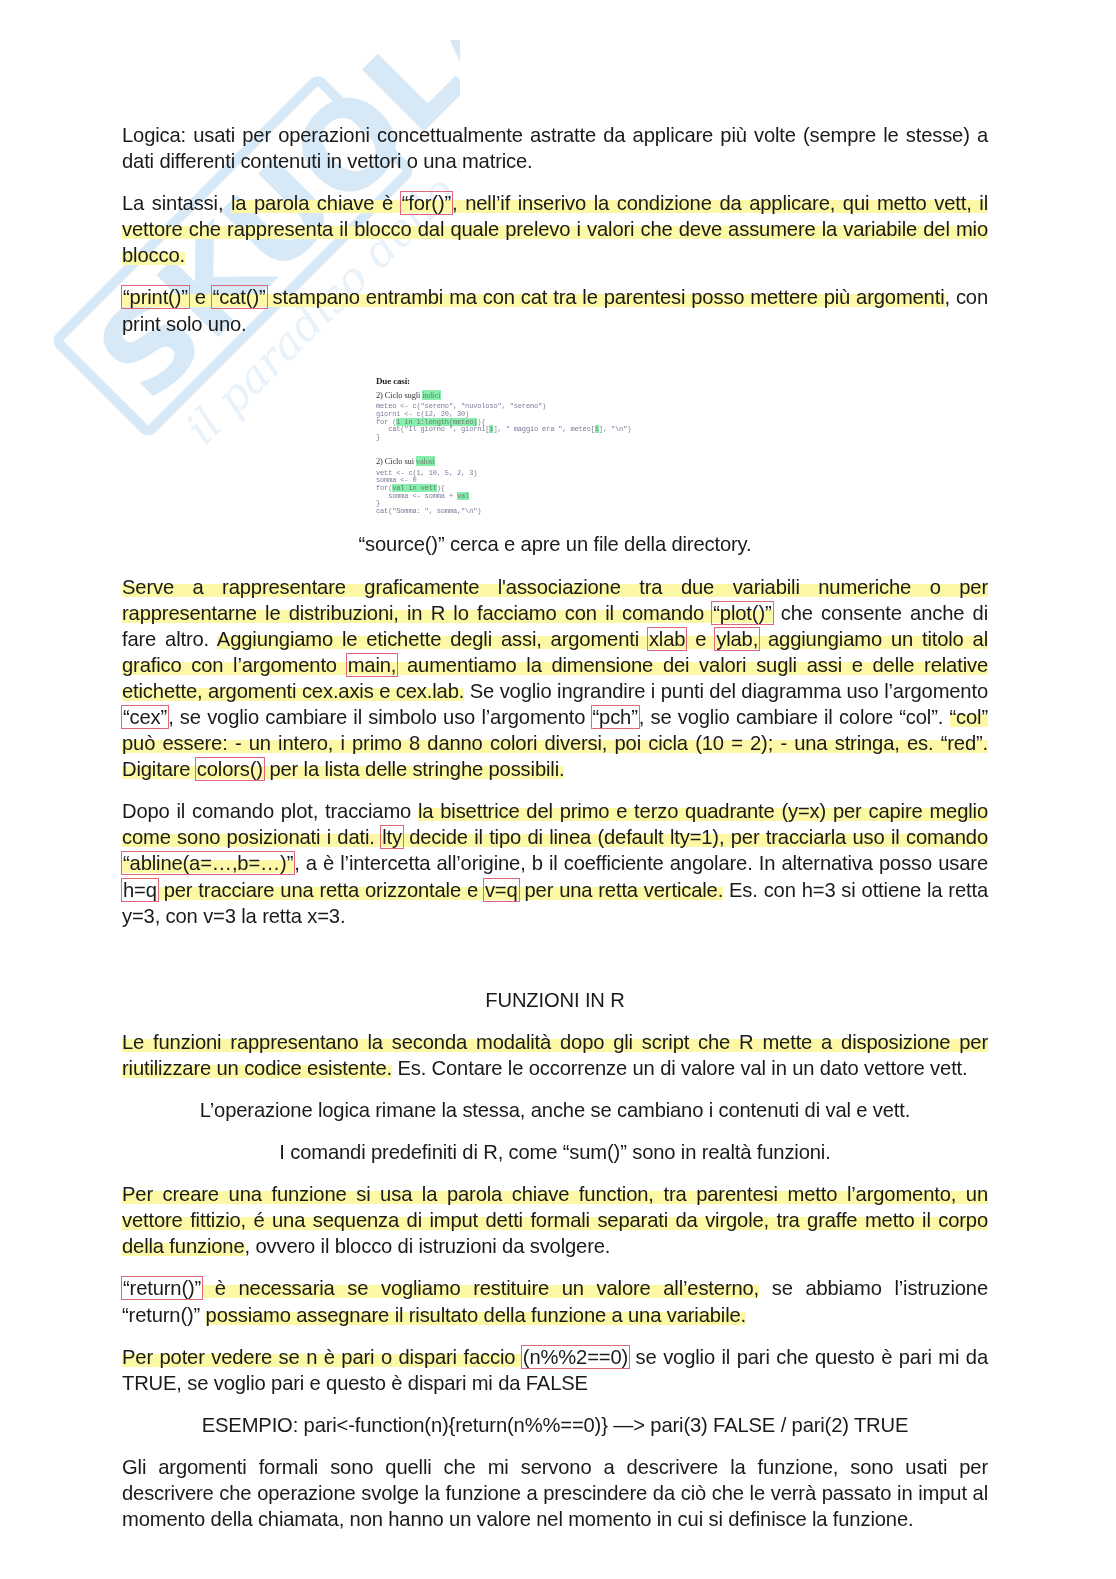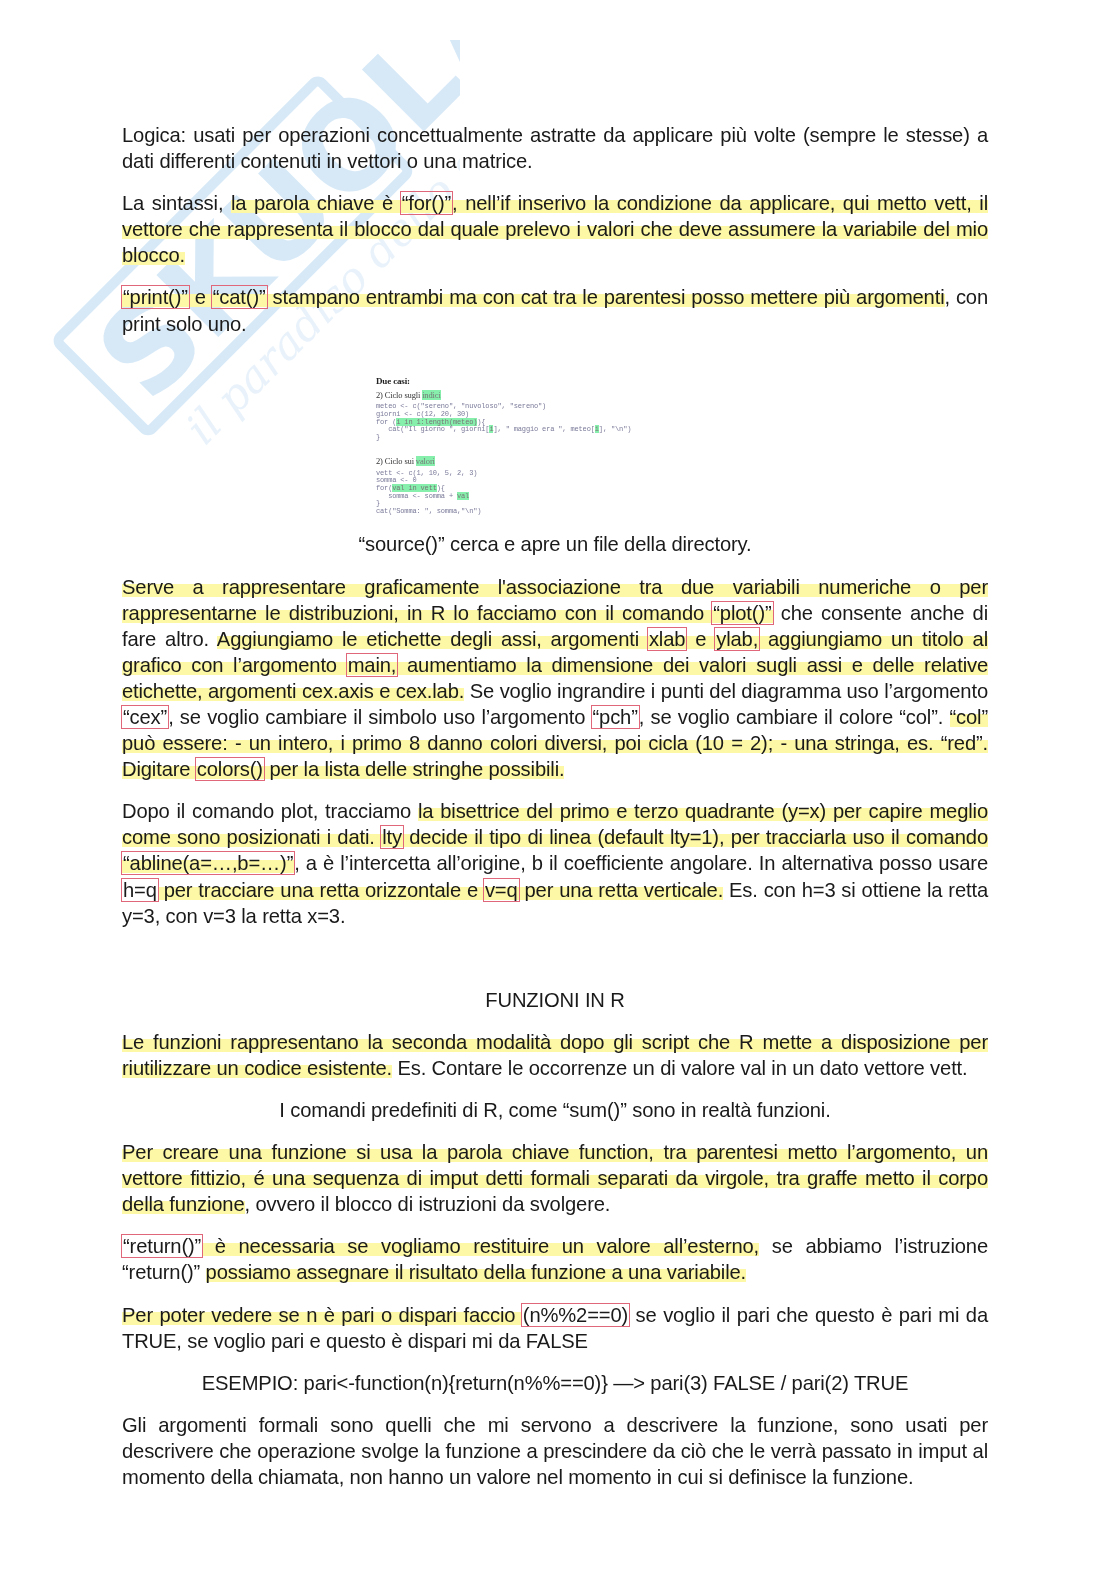--- a/index.html
+++ b/index.html
@@ -46,19 +46,20 @@
   </div>
 
   <p class="left">“source()” cerca e apre un file della directory.</p>
   <p><span class="hl"><span>Serve a rappresentare graficamente l'associazione tra due variabili numeriche o per rappresentarne le distribuzioni, in R lo facciamo con il comando </span><span class="box">“plot()”</span></span><span> che consente anche di fare altro. </span><span class="hl"><span>Aggiungiamo le etichette degli assi, argomenti </span><span class="box">xlab</span><span> e </span><span class="box">ylab,</span><span> aggiungiamo un titolo al grafico con l’argomento </span><span class="box">main,</span><span> aumentiamo la dimensione dei valori sugli assi e delle relative etichette, argomenti cex.axis e cex.lab.</span></span><span> Se voglio ingrandire i punti del diagramma uso l’argomento </span><span class="box">“cex”</span><span>, se voglio cambiare il simbolo uso l’argomento </span><span class="box">“pch”</span><span>, se voglio cambiare il colore “col”. </span><span class="hl"><span>“col” può essere: - un intero, i primo 8 danno colori diversi, poi cicla (10 = 2); - una stringa, es. “red”. Digitare </span><span class="box">colors()</span><span> per la lista delle stringhe possibili.</span></span></p>
   <p><span>Dopo il comando plot, tracciamo </span><span class="hl"><span>la bisettrice del primo e terzo quadrante (y=x) per capire meglio come sono posizionati i dati.</span> <span class="box">lty</span><span> decide il tipo di linea (default lty=1), per tracciarla uso il comando </span><span class="box">“abline(a=…,b=…)”</span></span><span>, a è l’intercetta all’origine, b il coefficiente angolare. In alternativa posso usare </span><span class="box">h=q</span><span class="hl"><span> per tracciare una retta orizzontale e </span><span class="box">v=q</span><span> per una retta verticale.</span></span><span> Es. con h=3 si ottiene la retta y=3, con v=3 la retta x=3.</span></p>
 
   <div class="gap"></div>
 
   <p class="left">FUNZIONI IN R</p>
   <p><span class="hl">Le funzioni rappresentano la seconda modalità dopo gli script che R mette a disposizione per riutilizzare un codice esistente.</span><span> Es. Contare le occorrenze un di valore val in un dato vettore vett.</span></p>
+  <p class="left">L’operazione logica rimane la stessa, anche se cambiano i contenuti di val e vett.</p>
   <p class="left">I comandi predefiniti di R, come “sum()” sono in realtà funzioni.</p>
   <p><span class="hl"><span>Per creare una funzione si usa la parola chiave function, </span><span>tra parentesi metto l’argomento, un vettore fittizio, é una sequenza di imput detti formali separati da virgole, tra graffe metto il corpo della funzione</span></span><span>, ovvero il blocco di istruzioni da svolgere.</span></p>
   <p><span class="box">“return()”</span><span class="hl"> è necessaria se vogliamo restituire un valore all’esterno,</span><span> se abbiamo l’istruzione “return()” </span><span class="hl">possiamo assegnare il risultato della funzione a una variabile.</span></p>
   <p><span class="hl">Per poter vedere se n è pari o dispari faccio </span><span class="box">(n%%2==0)</span><span> se voglio il pari che questo è pari mi da TRUE, se voglio pari e questo è dispari mi da FALSE</span></p>
   <p class="left">ESEMPIO: pari&lt;-function(n){return(n%%==0)} —&gt; pari(3) FALSE / pari(2) TRUE</p>
   <p>Gli argomenti formali sono quelli che mi servono a descrivere la funzione, sono usati per descrivere che operazione svolge la funzione a prescindere da ciò che le verrà passato in imput al momento della chiamata, non hanno un valore nel momento in cui si definisce la funzione.</p>
 </div>
 
 </body></html>

